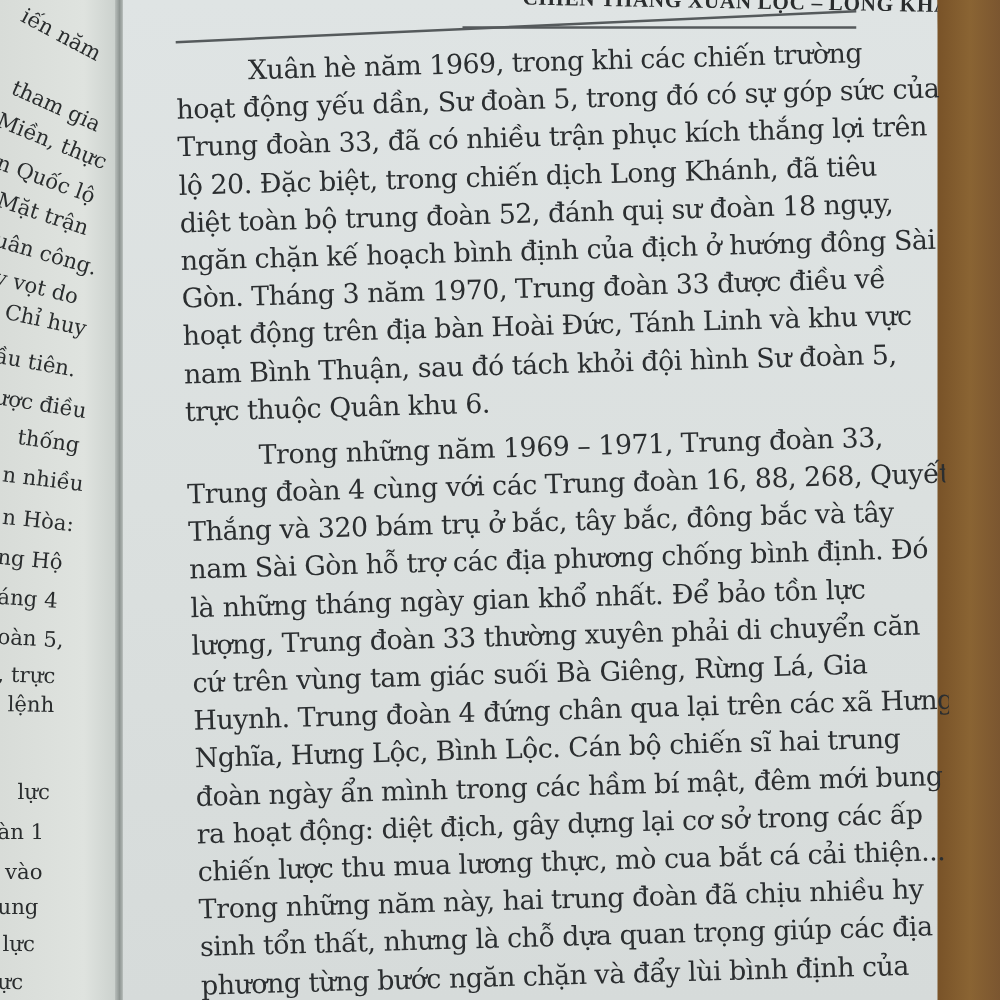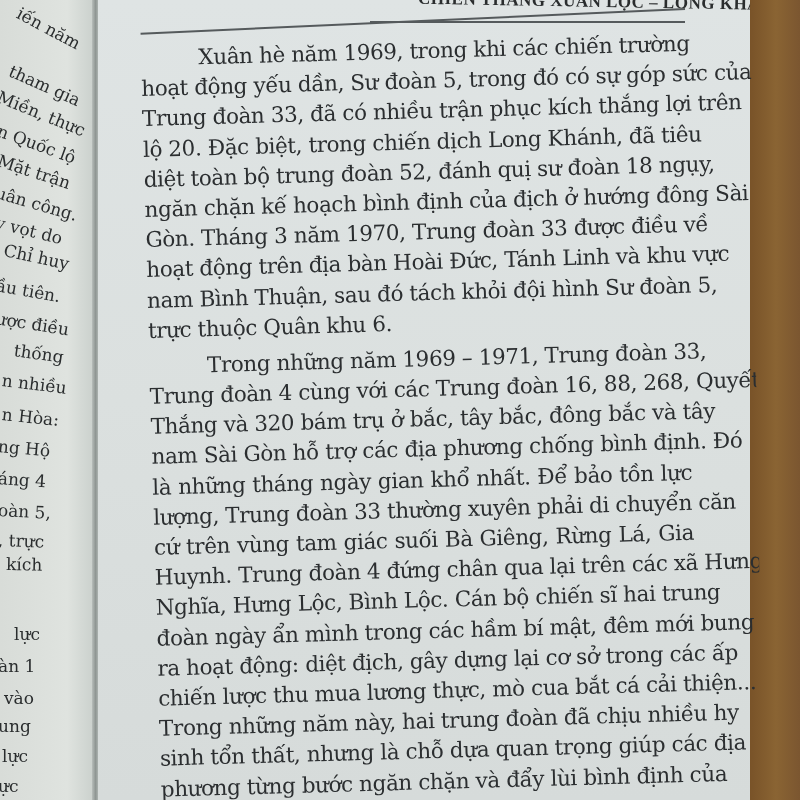--- a/index.html
+++ b/index.html
@@ -75,21 +75,21 @@
   <div class="left-line" style="left:4px;top:240px;transform:rotate(12deg);">Chỉ huy</div>
   <div class="left-line" style="left:-4px;top:275px;transform:rotate(10deg);">ầu tiên.</div>
   <div class="left-line" style="left:-4px;top:308px;transform:rotate(9deg);">ược điều</div>
   <div class="left-line" style="left:14px;top:340px;transform:rotate(8deg);">thống</div>
   <div class="left-line" style="left:2px;top:370px;transform:rotate(7deg);">n nhiều</div>
   <div class="left-line" style="left:2px;top:404px;transform:rotate(6deg);">n Hòa:</div>
   <div class="left-line" style="left:-2px;top:436px;transform:rotate(5deg);">ng Hộ</div>
   <div class="left-line" style="left:-2px;top:468px;transform:rotate(4deg);">áng 4</div>
   <div class="left-line" style="left:-2px;top:500px;transform:rotate(3deg);">oàn 5,</div>
   <div class="left-line" style="left:-2px;top:530px;transform:rotate(2deg);">, trực</div>
-  <div class="left-line" style="left:6px;top:554px;transform:rotate(1deg);">kích</div>
+  <div class="left-line" style="left:6px;top:554px;transform:rotate(1deg);">lệnh</div>
   <div class="left-line" style="left:14px;top:624px;">lực</div>
   <div class="left-line" style="left:-2px;top:656px;">àn 1</div>
   <div class="left-line" style="left:4px;top:688px;">vào</div>
   <div class="left-line" style="left:-2px;top:716px;">ung</div>
   <div class="left-line" style="left:2px;top:746px;">lực</div>
   <div class="left-line" style="left:-2px;top:776px;">ực</div>
 </div>
 
 <div class="gutter"></div>
 

